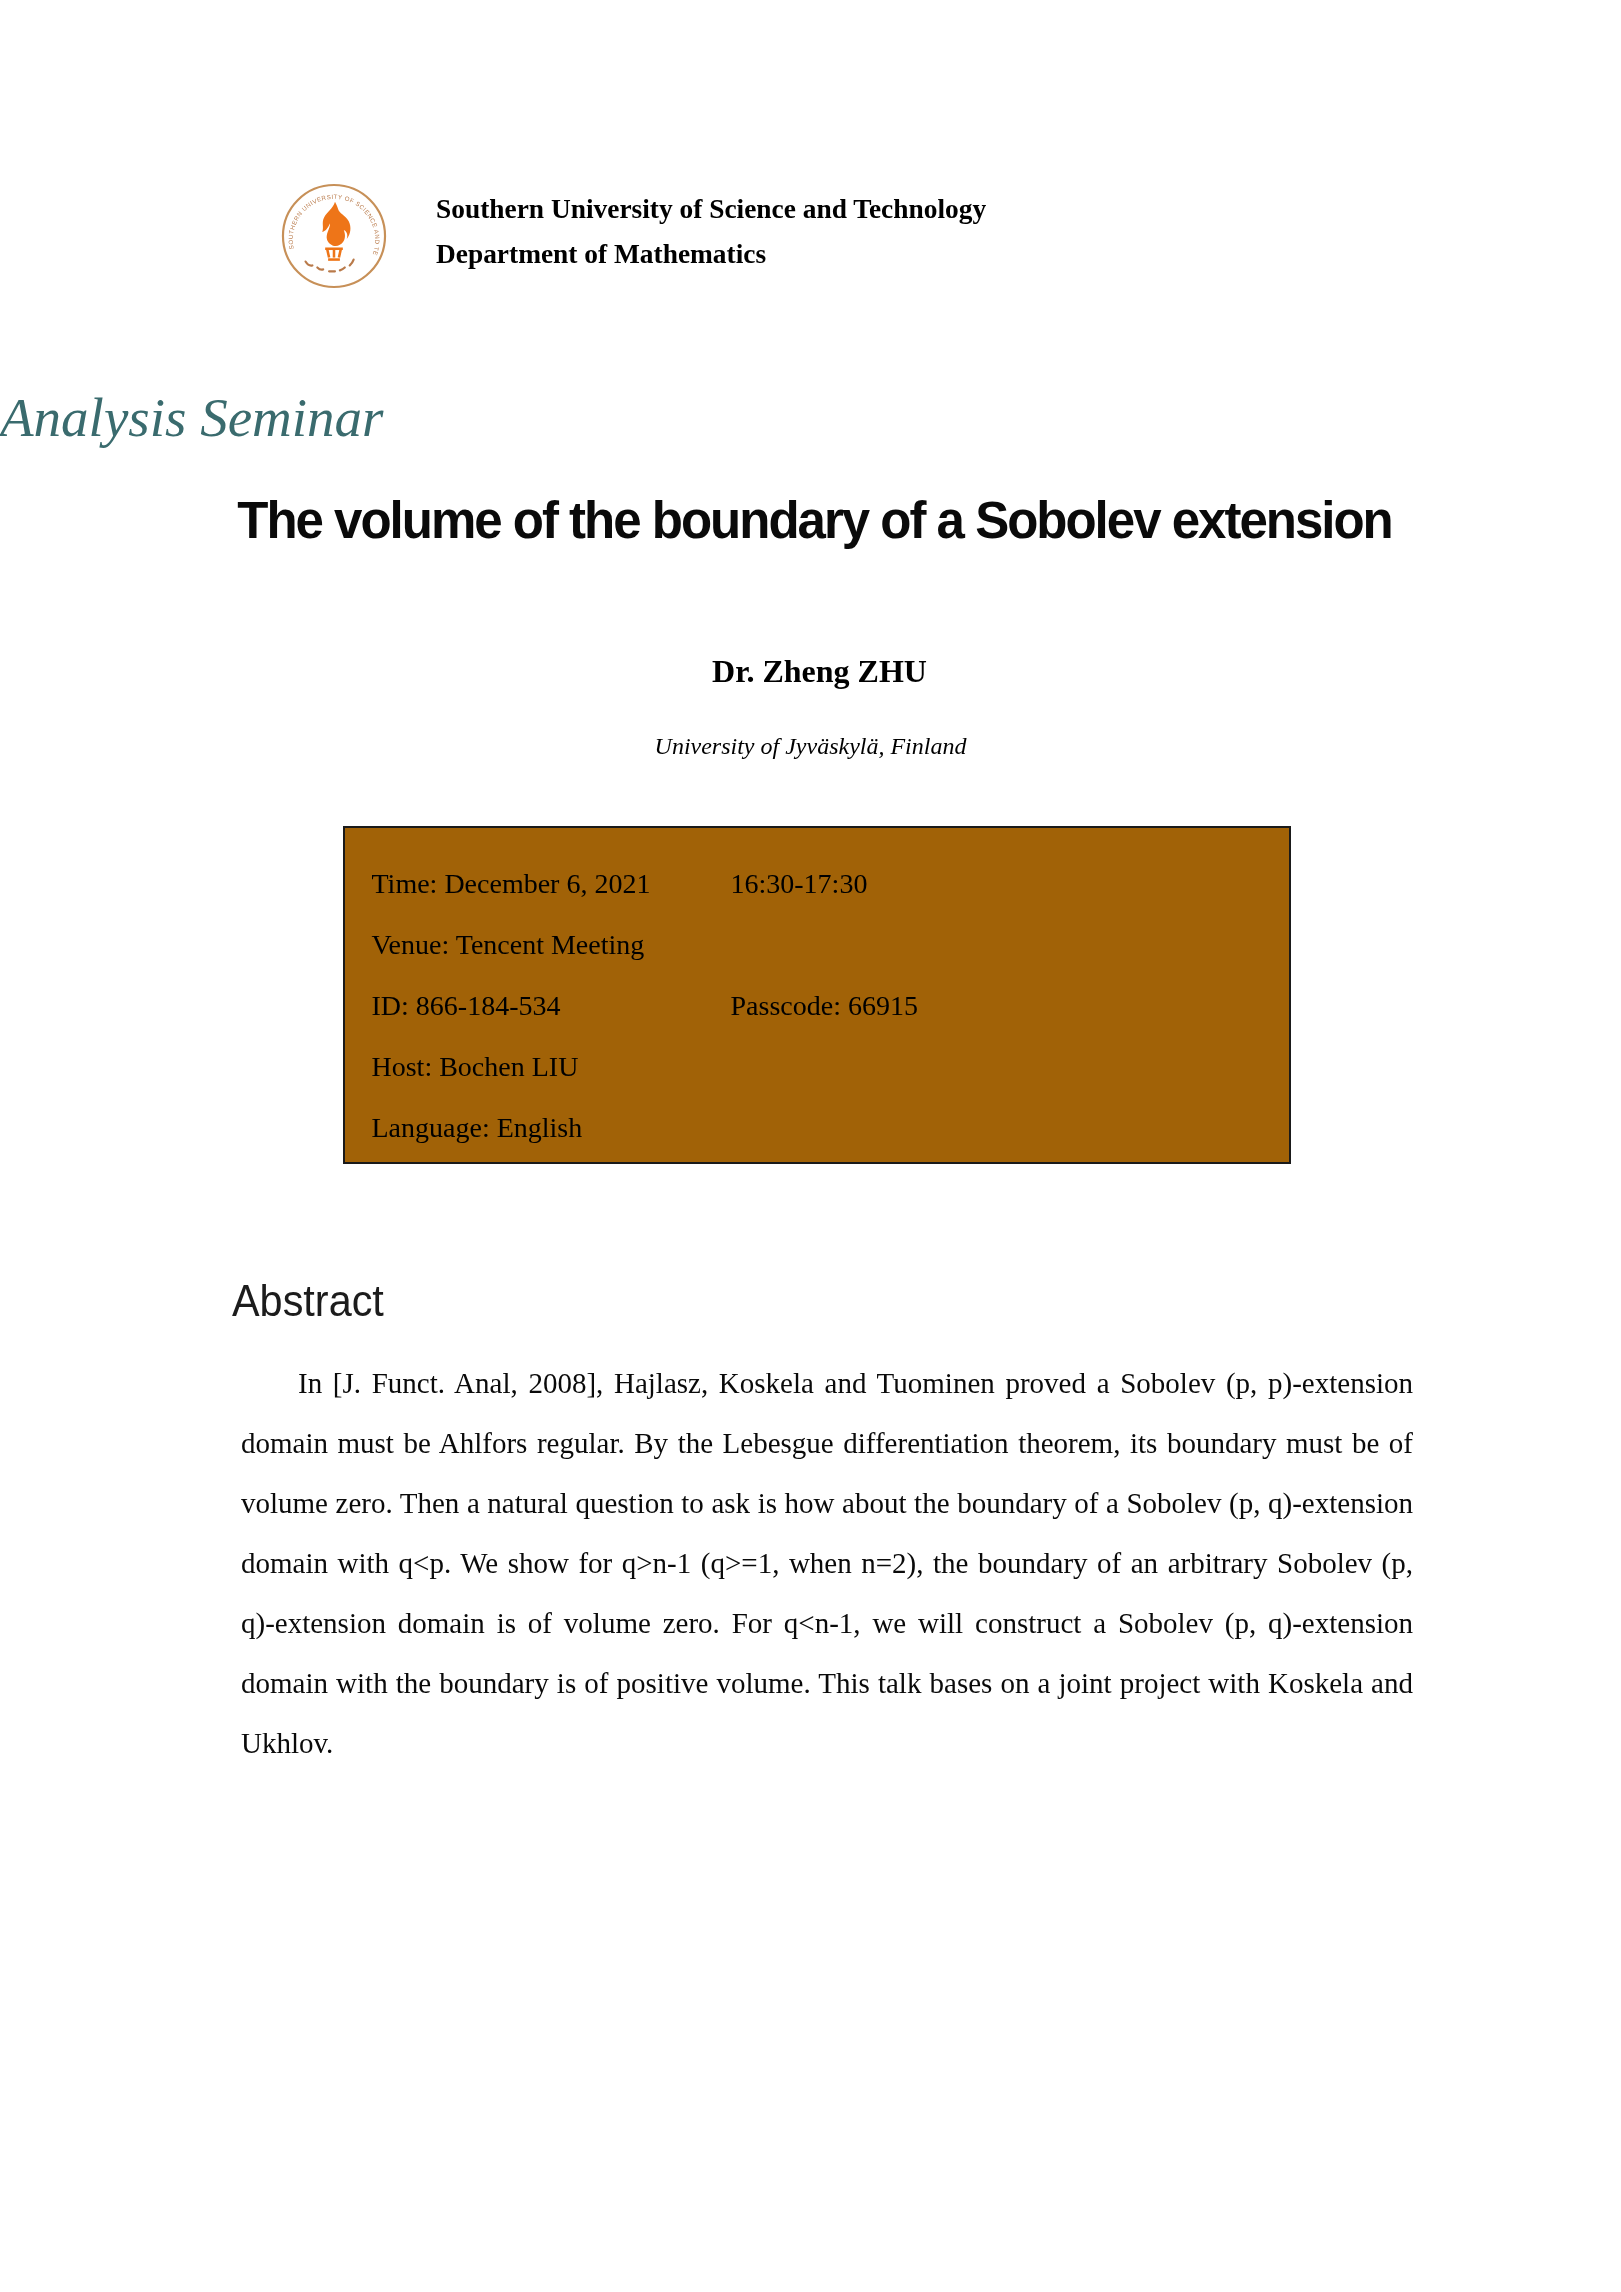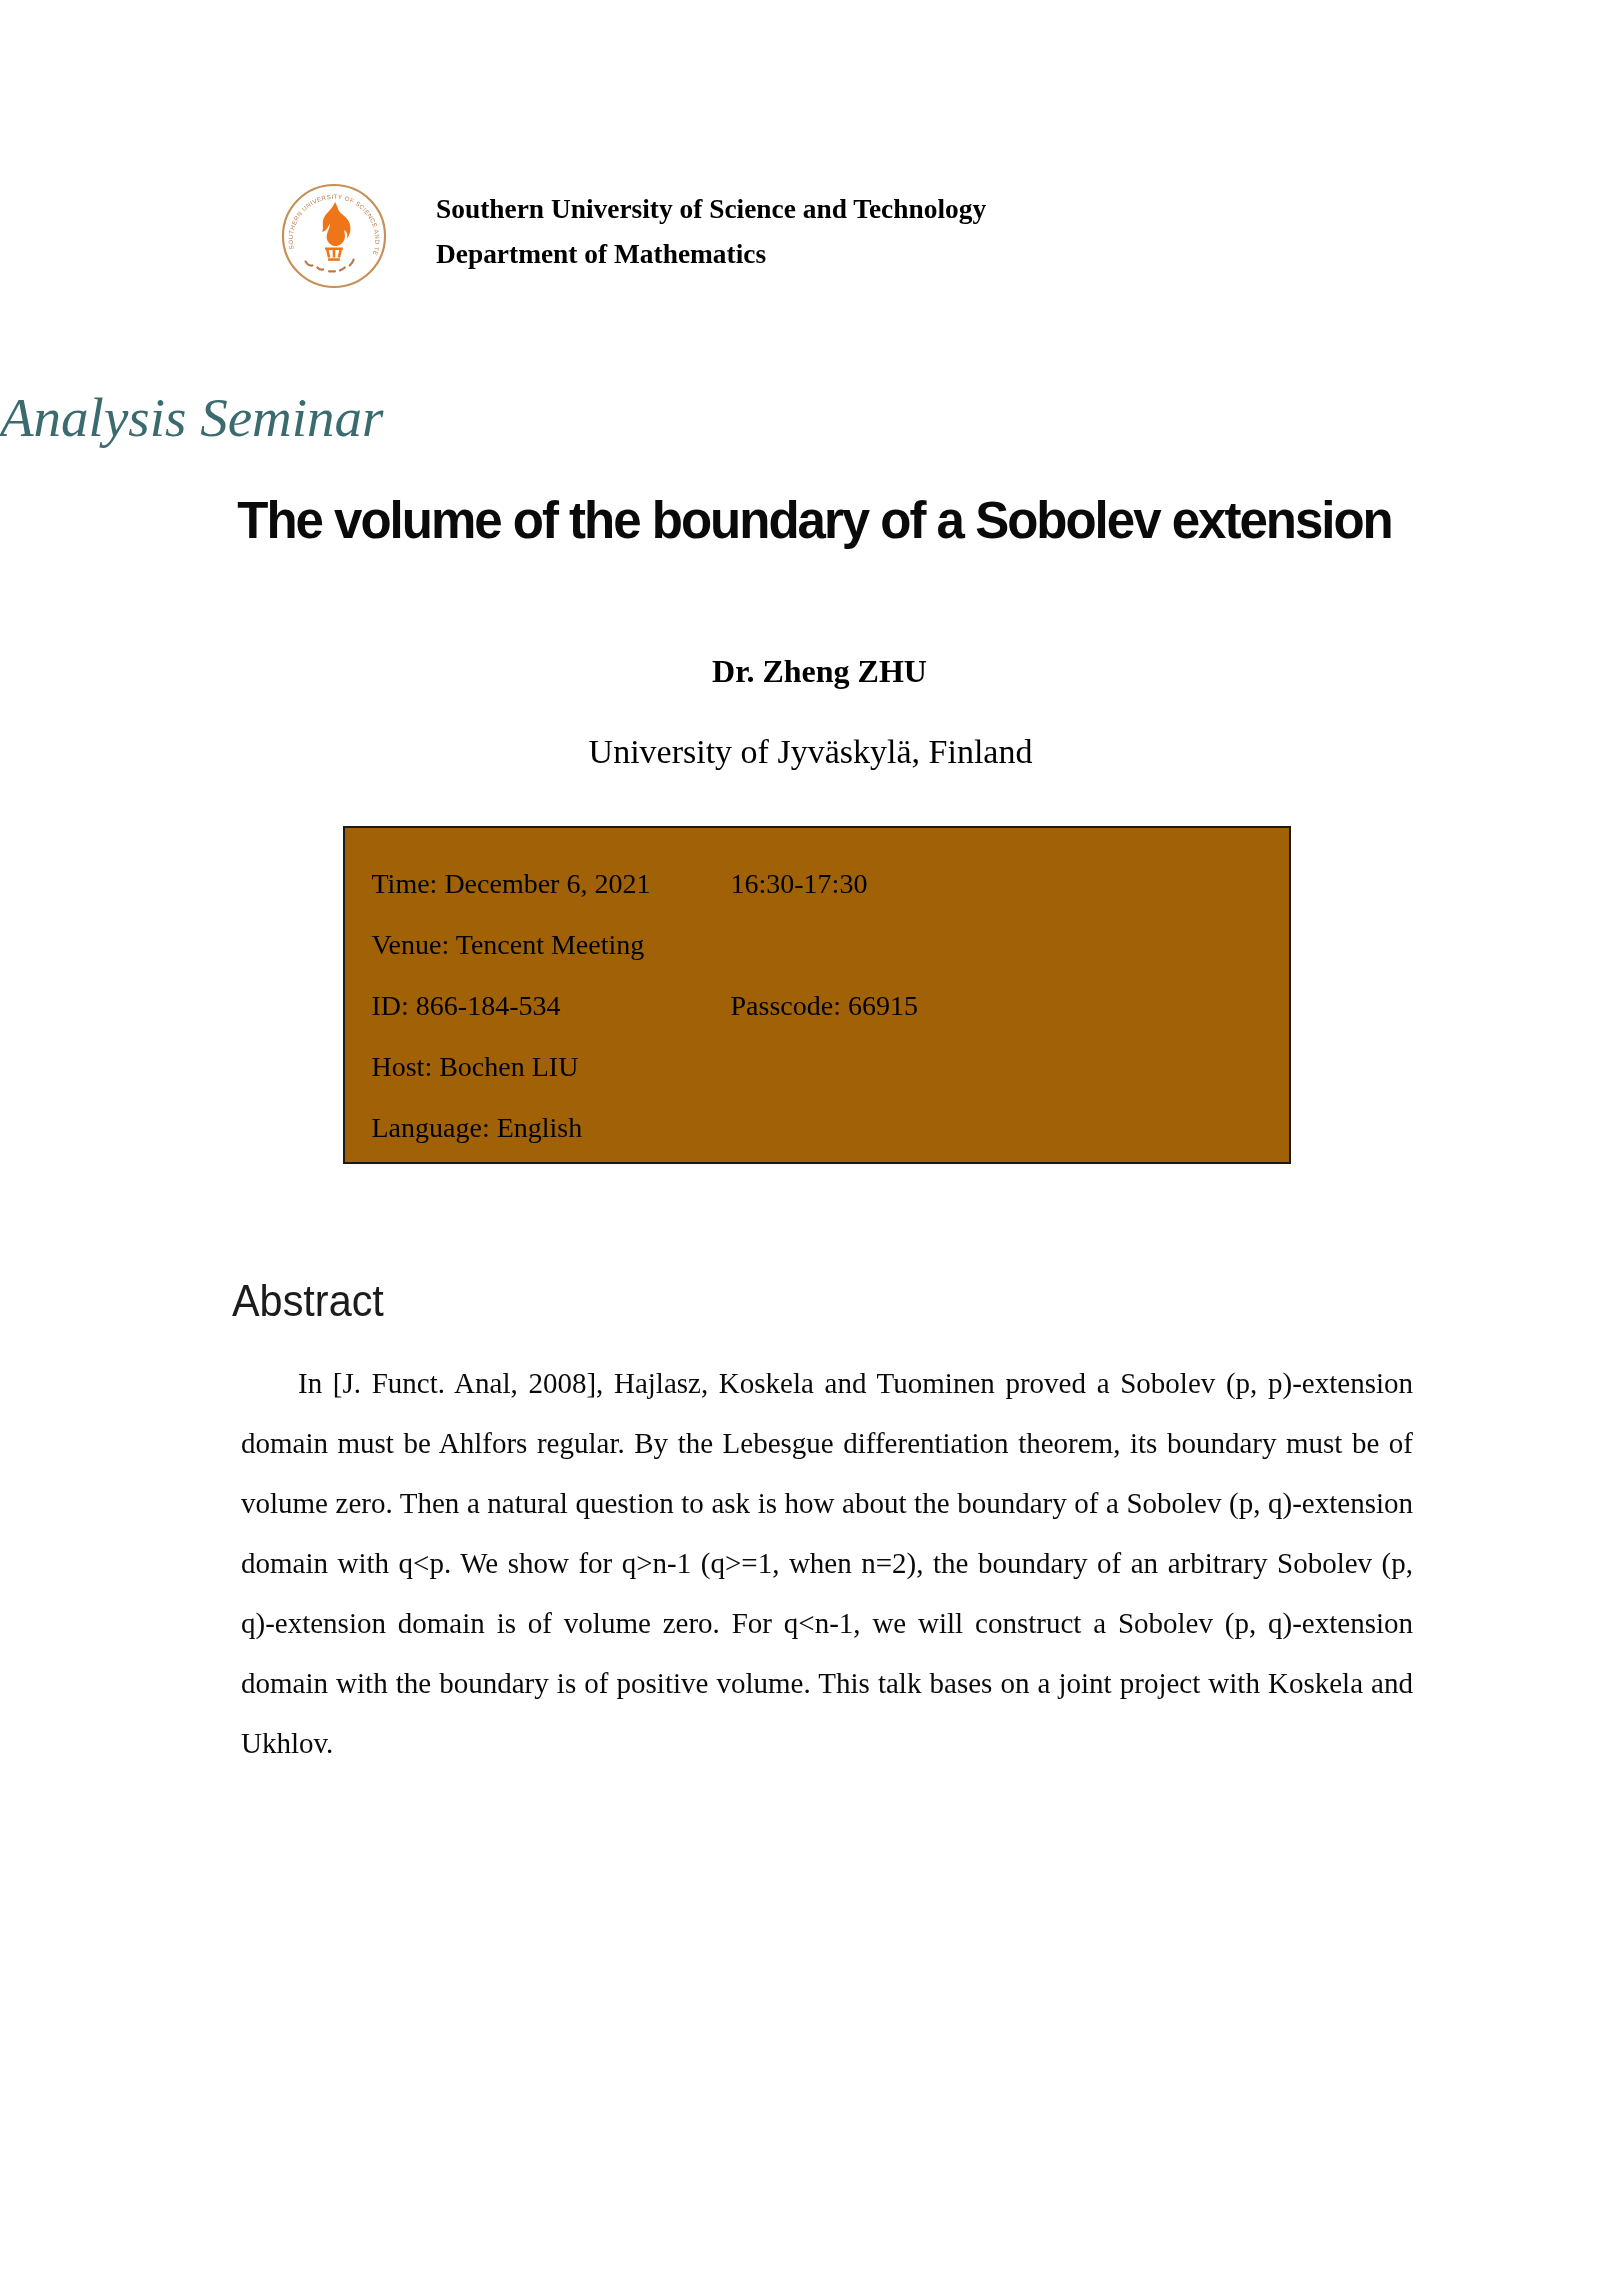--- a/index.html
+++ b/index.html
@@ -18,21 +18,21 @@
   }
   
   .title{
     position:absolute;top:471px;left:0;width:100%;margin:4px;text-align:center;
     font-family:"Liberation Sans",sans-serif;font-weight:700;font-size:51px;
     letter-spacing:-2px;line-height:91px;color:#0a0a0a;
   }
   .title-line{display:block;}
   
   .speaker{position:absolute;top:653px;left:0;width:100%;text-align:center;font-weight:bold;font-size:32px;padding-left:9px;}
-  .affiliation{position:absolute;top:733px;left:0;width:100%;text-align:center;font-size:34px;}
+  .affiliation{position:absolute;top:733px;left:0;width:100%;text-align:center;font-size:24px;font-style:italic;}
   
   .details-box{
     position:absolute;left:343px;top:826px;width:948px;height:338px;box-sizing:border-box;
     border:2.9px solid #1a1a1a;padding:24.5px 17.6px 0 26.5px;font-size:28px;line-height:61px;
     background:#a16207;
   }
   .detail-row{white-space:nowrap;}
   .col1{display:inline-block;width:359px;}
   
   .abstract-heading{

